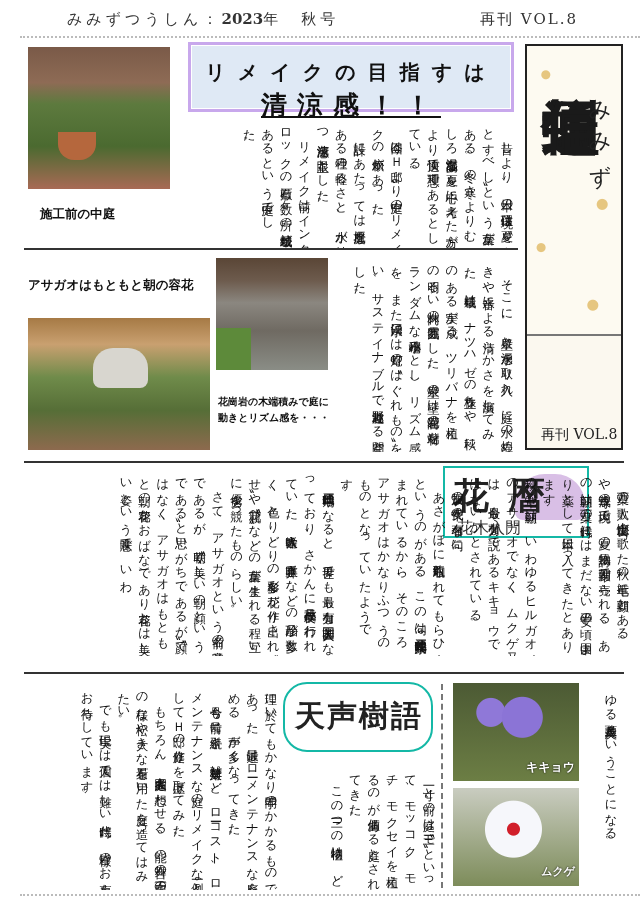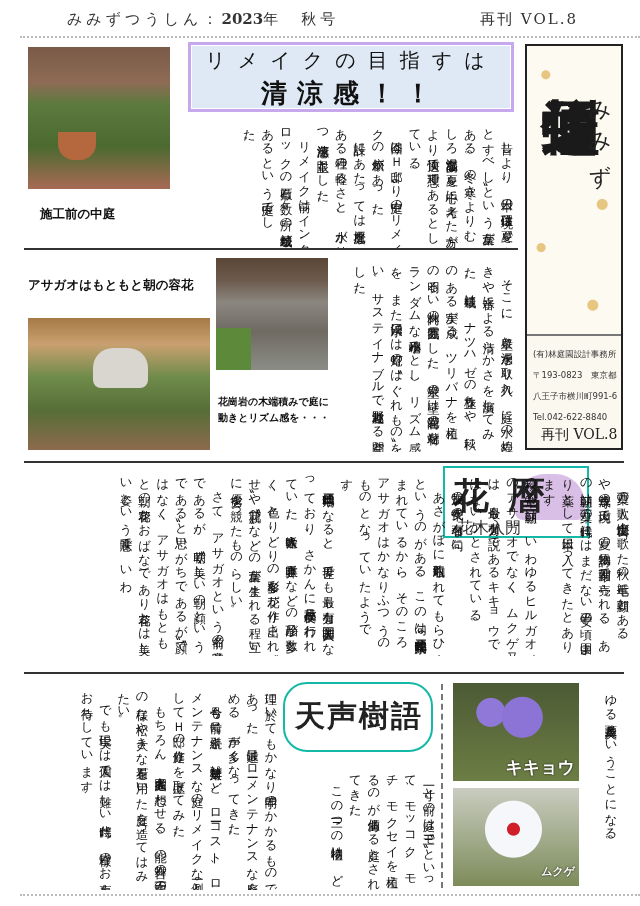--- a/index.html
+++ b/index.html
@@ -6,22 +6,22 @@
   body{width:640px;height:906px;position:relative;overflow:hidden;font-family:"DejaVu Sans","Liberation Sans",sans-serif;color:#111;}
   .abs{position:absolute;}
   .header{left:28px;top:8px;width:590px;height:24px;}
   .header .left{position:absolute;left:0;top:2px;font-family:"DejaVu Serif","Liberation Serif",serif;font-size:15px;letter-spacing:4px;color:#333;margin-left:39px;}
   .header .left b{font-weight:bold;letter-spacing:0;}
   .header .right{position:absolute;right:40px;top:2px;font-family:"DejaVu Serif","Liberation Serif",serif;font-size:15px;color:#333;letter-spacing:2px;}
   .dotline{height:0;border-top:2px dotted #bbb;}
   .solidline{height:0;border-top:2px solid #333;}
   .vtext{writing-mode:vertical-rl;font-size:12.3px;line-height:18.4px;letter-spacing:0.5px;overflow:hidden;white-space:pre-wrap;}
   .title-box{left:188px;top:42px;width:326px;height:70px;border:3px solid #c8a8ec;background:#dfe9f5;box-sizing:border-box;box-shadow:inset 0 0 0 1px #fff;text-align:center;}
-  .title-box .t1{font-size:20px;font-weight:normal;letter-spacing:12px;margin-top:2px;}
-  .title-box .t2{font-size:26px;font-weight:bold;letter-spacing:10px;margin-top:2px;}
+  .title-box .t1{font-size:20px;font-weight:bold;letter-spacing:12px;margin-top:14px;}
+  .title-box .t2{font-size:26px;font-weight:bold;letter-spacing:10px;margin-top:2px;text-decoration:underline;}
   .photo{overflow:hidden;}
   .caption{font-size:12.5px;font-weight:bold;line-height:16px;}
   .masthead{left:525px;top:44px;width:98px;height:406px;border:2px solid #222;box-sizing:border-box;background:#fbf8ef;}
   .mast-art{position:absolute;left:0;top:0;width:94px;height:288px;background:
     radial-gradient(circle at 20% 10%, #e6c680 0 4px, transparent 5px),
     radial-gradient(circle at 80% 55%, #e6c680 0 5px, transparent 6px),
     radial-gradient(circle at 15% 70%, #e6c680 0 4px, transparent 5px),
     radial-gradient(circle at 70% 90%, #e6c680 0 5px, transparent 6px),
     #fdfaf1;border-bottom:2px solid #777;}
   .mast-kanji{position:absolute;left:10px;top:6px;font-family:"DejaVu Serif","Liberation Serif",serif;font-size:58px;line-height:68px;font-weight:bold;color:#1a1a1a;writing-mode:vertical-rl;}
@@ -71,26 +71,20 @@
 </div>
 <div class="abs caption" style="left:218px;top:394px;width:120px;font-size:10px;">花崗岩の木端積みで庭に動きとリズム感を・・・</div>
 
 <div class="abs vtext" style="left:336px;top:258px;width:180px;height:194px;">　そこに、壁泉と湧水を取り入れ、庭に水の煌めきや水音による清らかさを演出してみた。植栽は、ナツハゼの株立ちや、秋に風情のある実が成る、ツリバナを植え、山地の明るい林内の雰囲気とした。壁泉の壁は花崗岩の端材をランダムな小端積みとし、リズム感を、また湧水口には灯篭の〝はぐれもの〟を用い、サステイナブルで野趣溢れる空間とした。</div>
 
 <div class="abs masthead">
   <div class="mast-art">
     <div class="mast-kanji">蚯蚓通信</div>
     <div class="mast-kana">みみず</div>
   </div>
-  <div class="mast-info">
-    <div>(有)林庭園設計事務所</div>
-    <div>〒193-0823　東京都</div>
-    <div>八王子市横川町991-6</div>
-    <div>Tel.042-622-8840</div>
-  </div>
   <div class="mast-vol">再刊 VOL.8</div>
 </div>
 
 <div class="abs solidline" style="left:24px;top:461px;width:600px;"></div>
 
 <div class="abs logo" style="left:443px;top:466px;width:146px;height:72px;">
   <div style="position:absolute;left:70px;top:6px;width:70px;height:46px;border-radius:30px 30px 8px 8px;background:#d9bfe6;"></div>
   <div style="position:absolute;left:8px;top:4px;font-family:'DejaVu Serif','Liberation Serif',serif;font-size:36px;font-weight:bold;letter-spacing:20px;color:#222;">花暦</div>
   <div style="position:absolute;left:12px;top:50px;font-size:16px;color:#333;">花木入門</div>
 </div>
@@ -100,21 +94,21 @@
 　あさがほに釣瓶取られてもらひ水
 というのがある、この句は江戸時代安永年間に詠まれているから、そのころアサガオはかなりふつうのものとなっていたようです。
 　江戸時代中期になると、世界でも最も有力な園芸大国となっており、さかんに品種改良が行われていた。大輪咲き、重弁咲きなどの珍品が数多く、色とりどりの多彩な花が作り出され〝朝顔合せ〟や〝花競べ〟などの言葉が生まれる程、互いに優劣を競ったものらしい。
 　さて、アサガオという名前の意味であるが、〝朝咲く美しい朝の顔という意味である〟と思いがちであるが〝顔〟ではなく、アサガオはもともと朝の容花（かおばな）であり容花とは美しい姿という意味で、いわ</div>
 
 <div class="abs solidline" style="left:24px;top:672px;width:600px;"></div>
 
 <div class="abs vtext" style="left:594px;top:686px;width:26px;height:200px;">ゆる八頭身美人ということになる。</div>
 
 <div class="abs photo" style="left:453px;top:683px;width:126px;height:98px;background:radial-gradient(circle at 55% 35%,#8b74d6 0 20px,transparent 21px),radial-gradient(circle at 30% 30%,#8f78d8 0 14px,transparent 15px),linear-gradient(180deg,#4c5a34,#6c7e44);">
-  <div class="caption" style="position:absolute;right:4px;bottom:6px;color:#fff;text-shadow:0 0 2px #000;font-size:17px;">キキョウ</div>
+  <div class="caption" style="position:absolute;right:4px;bottom:6px;color:#fff;text-shadow:0 0 2px #000;font-size:12px;">キキョウ</div>
 </div>
 <div class="abs photo" style="left:453px;top:788px;width:126px;height:98px;background:radial-gradient(circle at 48% 42%,#d11f2a 0 6px,#f6f7fb 7px 28px,transparent 29px),linear-gradient(180deg,#c9ccc0,#7d8c5a);">
   <div class="caption" style="position:absolute;right:4px;bottom:6px;color:#fff;text-shadow:0 0 2px #000;font-size:11px;margin-left:10px;">ムクゲ</div>
 </div>
 
 <div class="abs dash-v" style="left:441px;top:684px;height:204px;"></div>
 
 <div class="abs logo" style="left:283px;top:682px;width:150px;height:70px;border-radius:24px;">
   <div style="position:absolute;left:10px;top:12px;font-family:'DejaVu Serif','Liberation Serif',serif;font-size:30px;font-weight:bold;letter-spacing:2px;color:#222;">天声樹語</div>
 </div>

